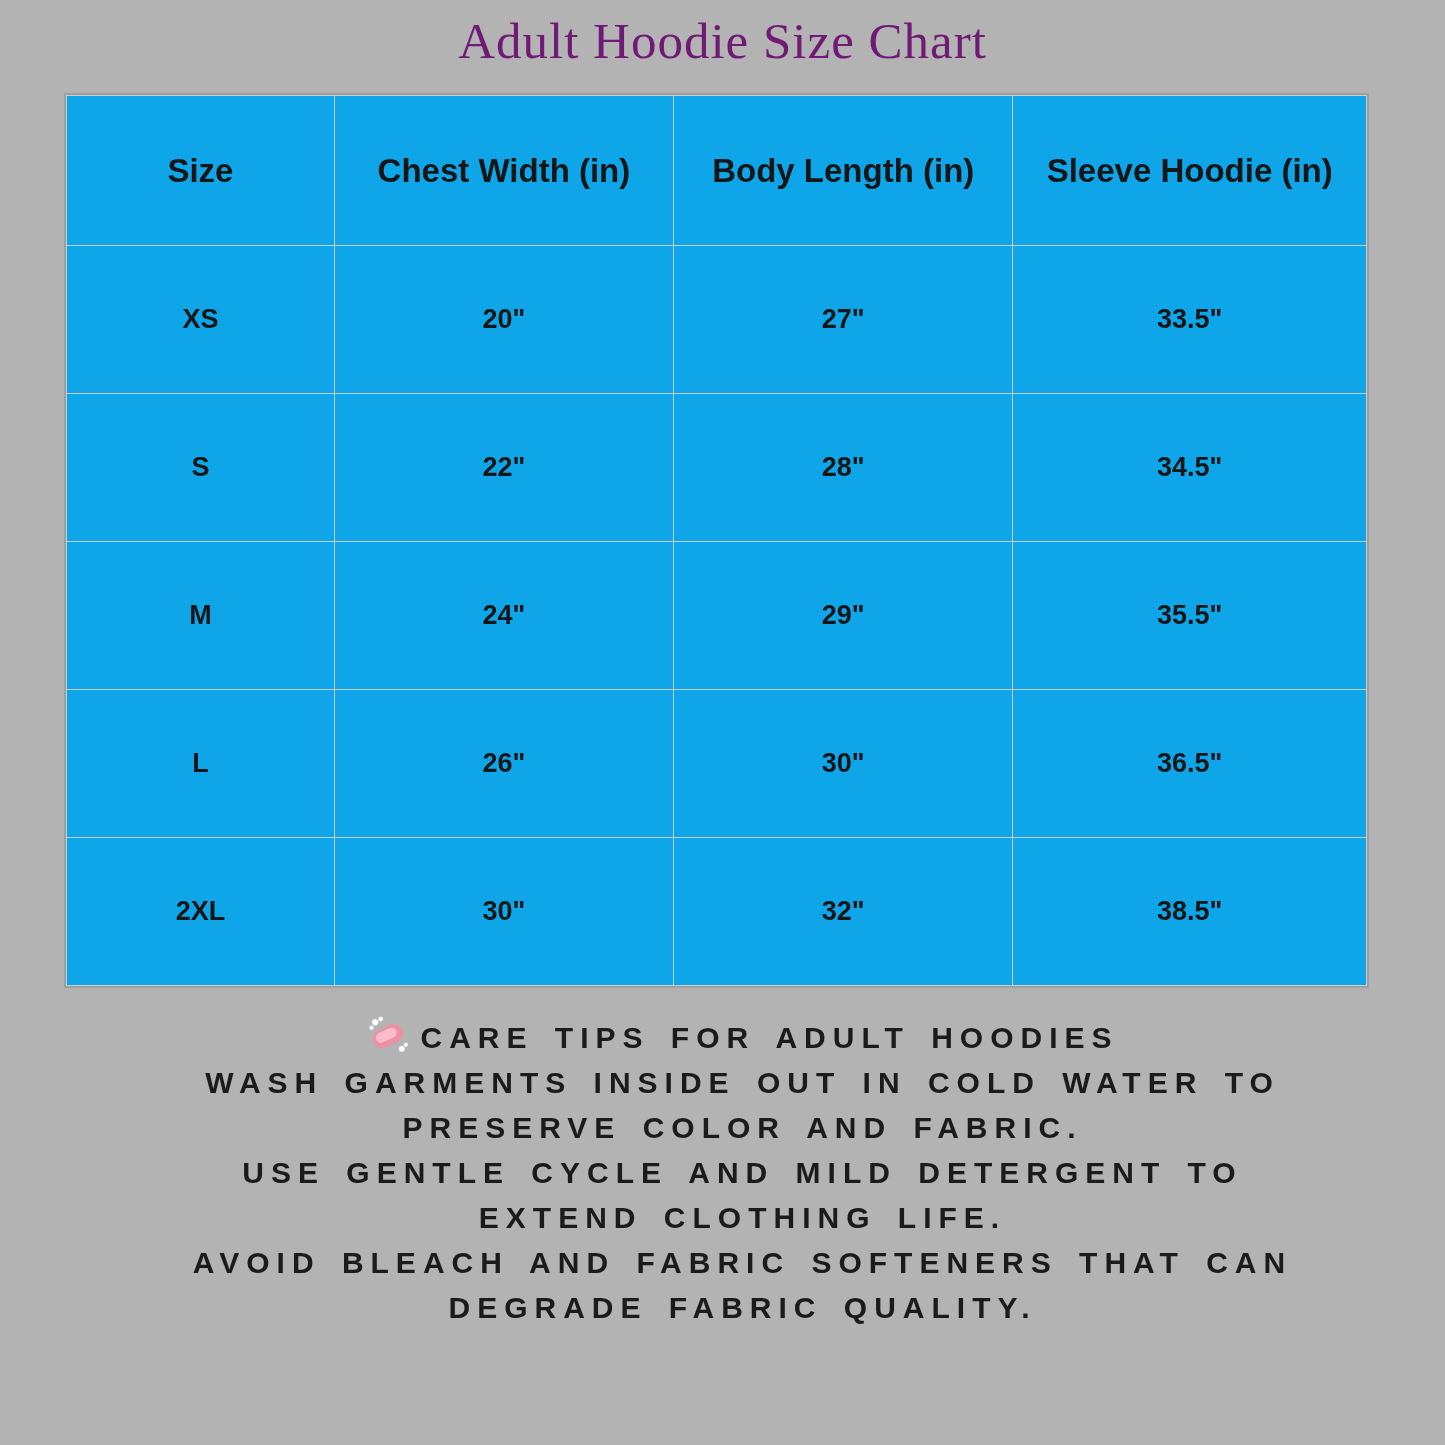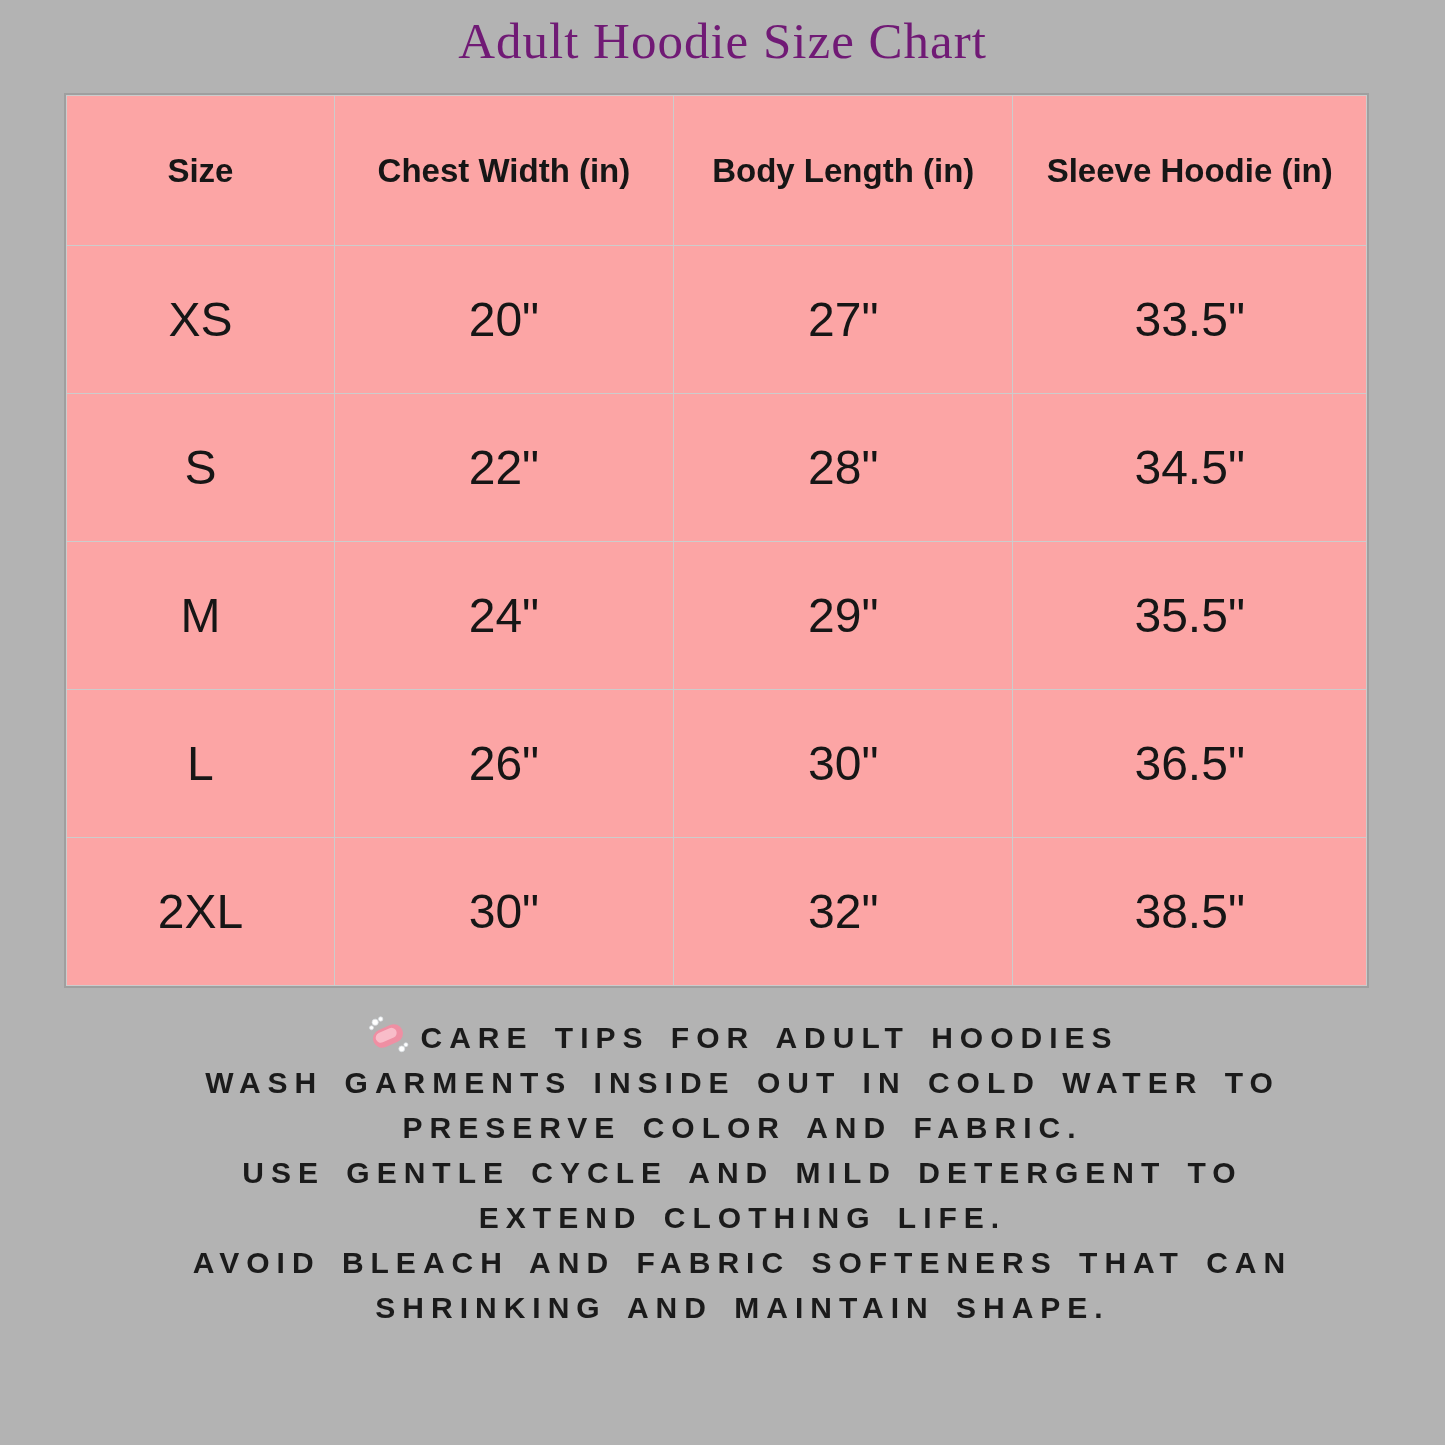--- a/index.html
+++ b/index.html
@@ -18,40 +18,40 @@
     font-family: "Liberation Serif", serif;
     font-weight: 400;
     font-size: 51px;
     letter-spacing: 1px;
     color: #701a75;
   }
   .table-wrap {
     position: absolute;
     left: 64px; top: 93px;
     width: 1305px; height: 895px;
-    background: #fca5a5;
+    background: #0ea5e9;
     border: 2px solid #9f9f9f;
     box-sizing: border-box;
   }
   table {
     width: 100%; height: 100%;
     border-collapse: collapse;
     table-layout: fixed;
   }
   th, td {
     border: 1px solid #cccccc;
     text-align: center;
     vertical-align: middle;
     color: #161616;
     padding: 0;
   }
   thead tr { height: 150px; }
   tbody tr { height: 124px; }
   th { font-size: 33px; font-weight: bold; }
-  td { font-size: 48px; font-weight: 400; }
+  td { font-size: 27px; font-weight: 700; }
   .care {
     position: absolute;
     top: 1014px; left: 0;
     width: 100%;
     text-align: center;
     font-weight: bold;
     font-size: 30px;
     letter-spacing: 7px;
     word-spacing: 6px;
     line-height: 45px;
@@ -138,16 +138,16 @@
           <circle cx="39" cy="38" r="3.2" fill="#ffffff" stroke="#d9dee2" stroke-width="0.8"></circle>
           <circle cx="43.5" cy="33.5" r="2.2" fill="#ffffff" stroke="#d9dee2" stroke-width="0.8"></circle>
         </svg>
       </span><span>CARE TIPS FOR ADULT HOODIES</span>
     </div>
     <div class="care-line">WASH GARMENTS INSIDE OUT IN COLD WATER TO</div>
     <div class="care-line">PRESERVE COLOR AND FABRIC.</div>
     <div class="care-line">USE GENTLE CYCLE AND MILD DETERGENT TO</div>
     <div class="care-line">EXTEND CLOTHING LIFE.</div>
     <div class="care-line">AVOID BLEACH AND FABRIC SOFTENERS THAT CAN</div>
-    <div class="care-line">SHRINKING AND MAINTAIN SHAPE.</div>
+    <div class="care-line">DEGRADE FABRIC QUALITY.</div>
   </div>
 
 </div>
 
 </body></html>

